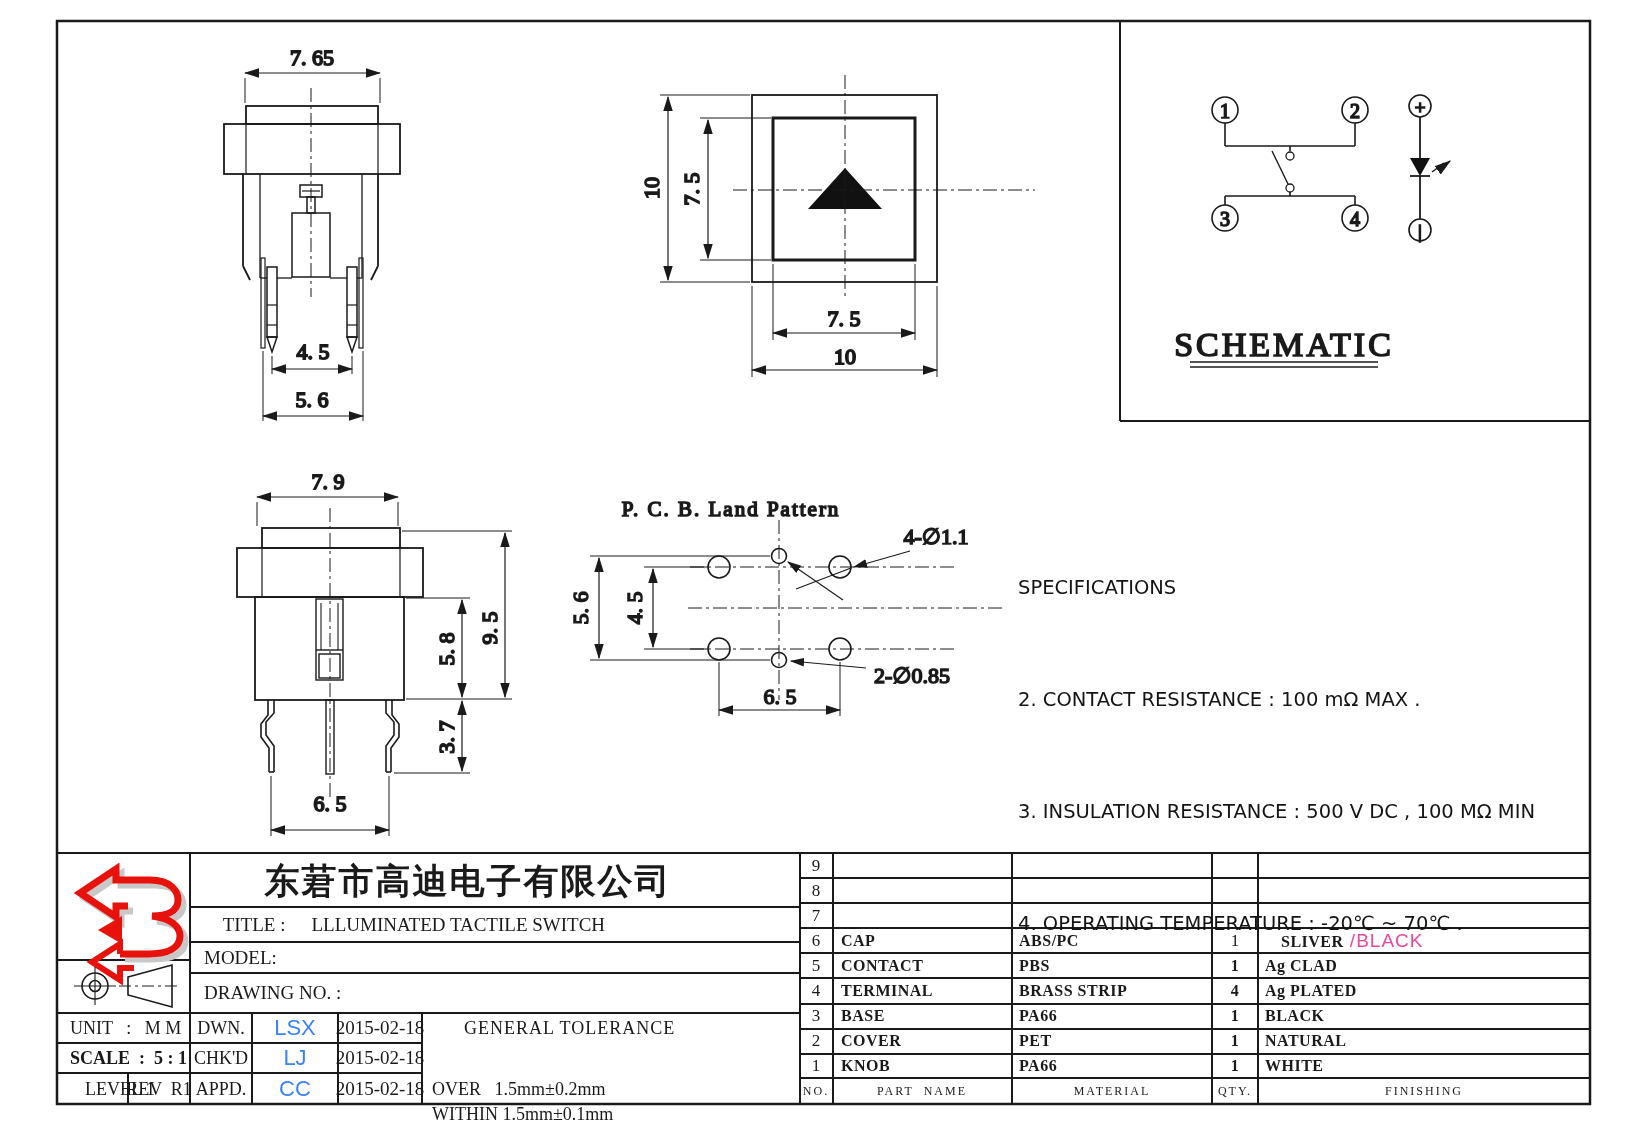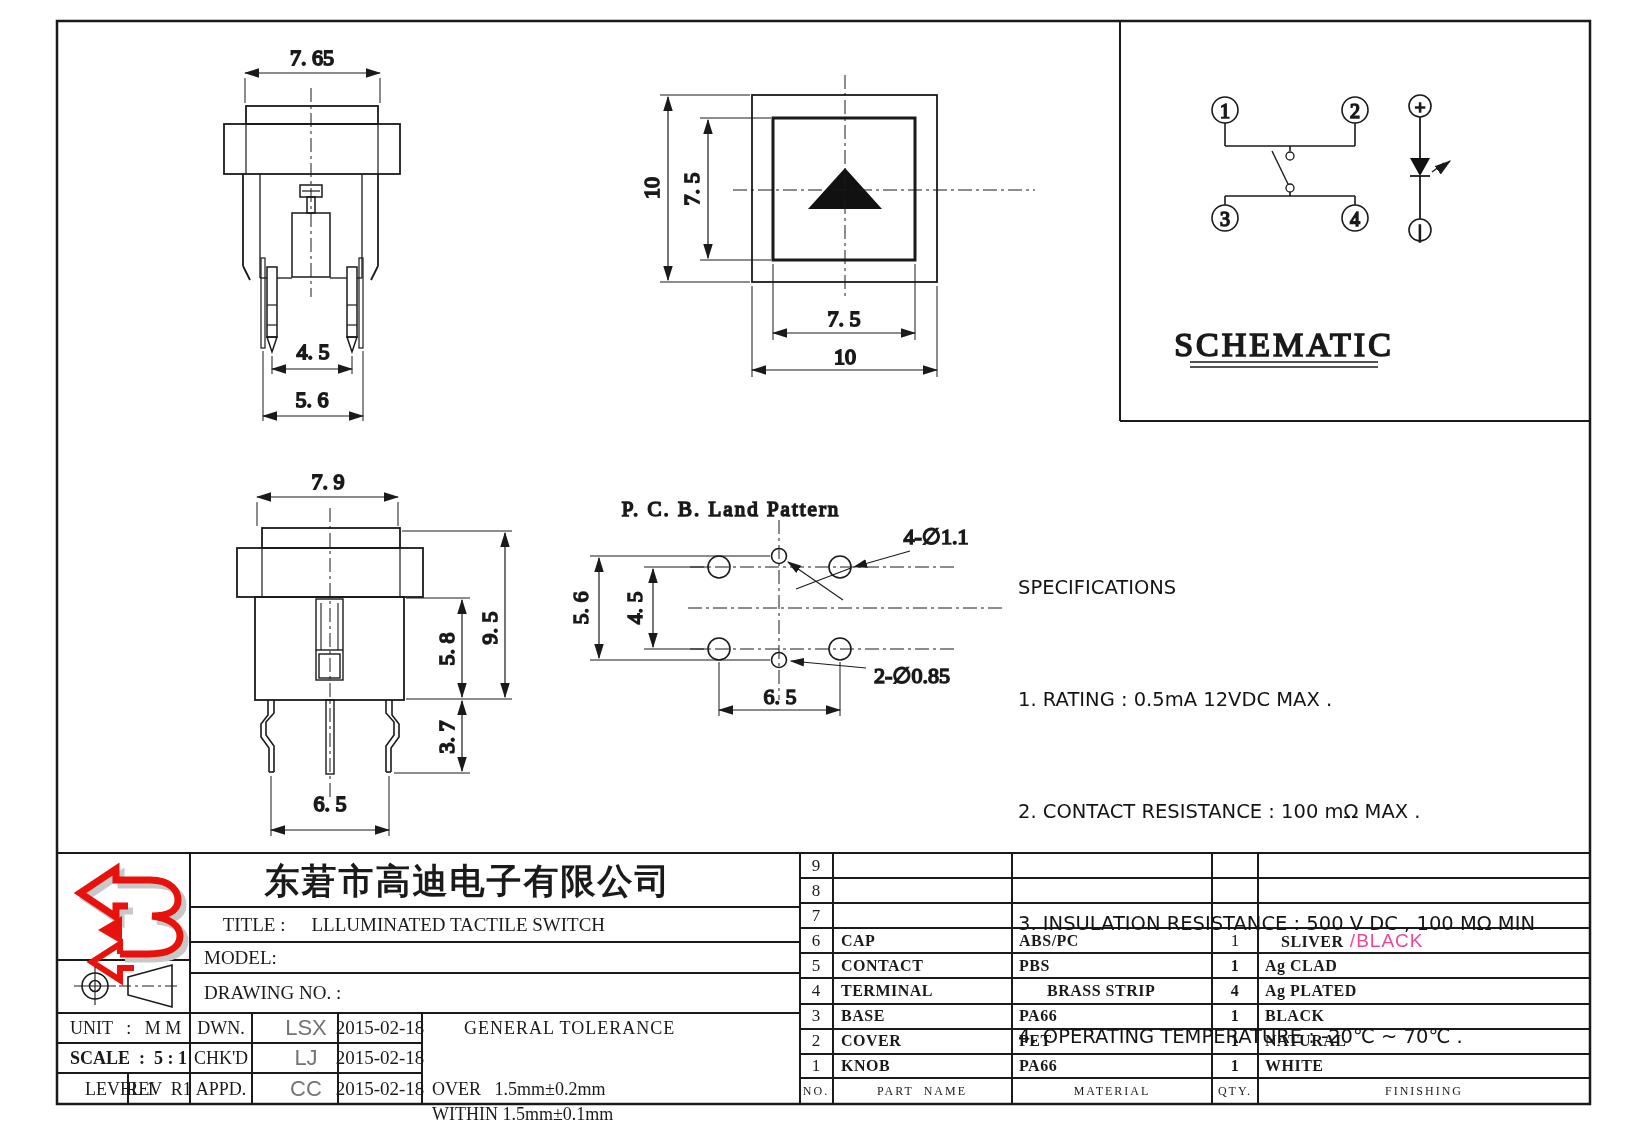--- a/index.html
+++ b/index.html
@@ -12,21 +12,21 @@
   .c{position:absolute;transform:translate(-50%,-50%);white-space:pre;}
   .l{position:absolute;transform:translateY(-50%);white-space:pre;}
   .ser17{font-size:17px;}
   .ser18{font-size:18px;}
   .ser19{font-size:19px;}
   .bold16{font-size:16px;font-weight:700;letter-spacing:.5px;}
   .hdr{font-size:12px;letter-spacing:2px;}
   .company{font-size:35px;font-weight:700;letter-spacing:2px;font-family:"Liberation Sans","Liberation Serif",sans-serif;}
   .specs{position:absolute;left:1018px;top:494px;font-family:"DejaVu Sans","Liberation Sans",sans-serif;
          font-size:19.5px;line-height:37.4px;color:#141414;white-space:pre;}
-  .name-sans{font-family:"Liberation Sans",sans-serif;font-size:22px;color:#737373;margin-left:11px;}
+  .name-sans{font-family:"Liberation Sans",sans-serif;font-size:22px;color:#3b82f6;}
   .fin-alt{font-family:"Liberation Sans",sans-serif;font-size:19px;color:#ec4899;font-weight:400;letter-spacing:1px;}
 </style>
 </head>
 <body>
 
 <div class="page">
 
 <svg class="lay" width="1651" height="1124" viewBox="0 0 1651 1124">
   <defs>
     <marker id="ar" viewBox="0 0 12 9" refX="11" refY="4.5" markerWidth="13" markerHeight="10" orient="auto-start-reverse">
@@ -283,21 +283,20 @@
     </g>
     <g>
       <polygon points="128,977 172,965 172,1007 128,995"></polygon>
       <line x1="119" y1="986" x2="180" y2="986" stroke-width="1" stroke-dasharray="12 4 3 4"></line>
     </g>
   </g>
 </svg>
 
 <div class="specs">
   <div>SPECIFICATIONS</div>
-  <div>1. RATING : 0.5mA 12VDC MAX .</div>
   <div>2. CONTACT RESISTANCE : 100 mΩ MAX .</div>
   <div>3. INSULATION RESISTANCE : 500 V DC , 100 MΩ MIN</div>
   <div>4. OPERATING TEMPERATURE : -20℃ ~ 70℃ .</div>
   
   
 </div>
 
 <div>
   <div class="c company" style="left:468px;top:881px;">东莙市高迪电子有限公司</div>
   <div class="l ser19" style="left:204px;top:925px;">
@@ -342,21 +341,21 @@
 
   <div class="l bold16" style="left:841px;top:941px;">CAP</div>
   <div class="l bold16" style="left:841px;top:966px;">CONTACT</div>
   <div class="l bold16" style="left:841px;top:991px;">TERMINAL</div>
   <div class="l bold16" style="left:841px;top:1016px;">BASE</div>
   <div class="l bold16" style="left:841px;top:1041px;">COVER</div>
   <div class="l bold16" style="left:841px;top:1066px;">KNOB</div>
 
   <div class="l bold16" style="left:1019px;top:941px;">ABS/PC</div>
   <div class="l bold16" style="left:1019px;top:966px;">PBS</div>
-  <div class="l bold16" style="left:1019px;top:991px;margin-left:28px;">BRASS STRIP</div>
+  <div class="l bold16" style="left:1019px;top:991px;">BRASS STRIP</div>
   <div class="l bold16" style="left:1019px;top:1016px;">PA66</div>
   <div class="l bold16" style="left:1019px;top:1041px;">PET</div>
   <div class="l bold16" style="left:1019px;top:1066px;">PA66</div>
 
   <div class="c ser17" style="left:1235px;top:941px;">1</div>
   <div class="c bold16" style="left:1235px;top:966px;">1</div>
   <div class="c bold16" style="left:1235px;top:991px;">4</div>
   <div class="c bold16" style="left:1235px;top:1016px;">1</div>
   <div class="c bold16" style="left:1235px;top:1041px;">1</div>
   <div class="c bold16" style="left:1235px;top:1066px;">1</div>

